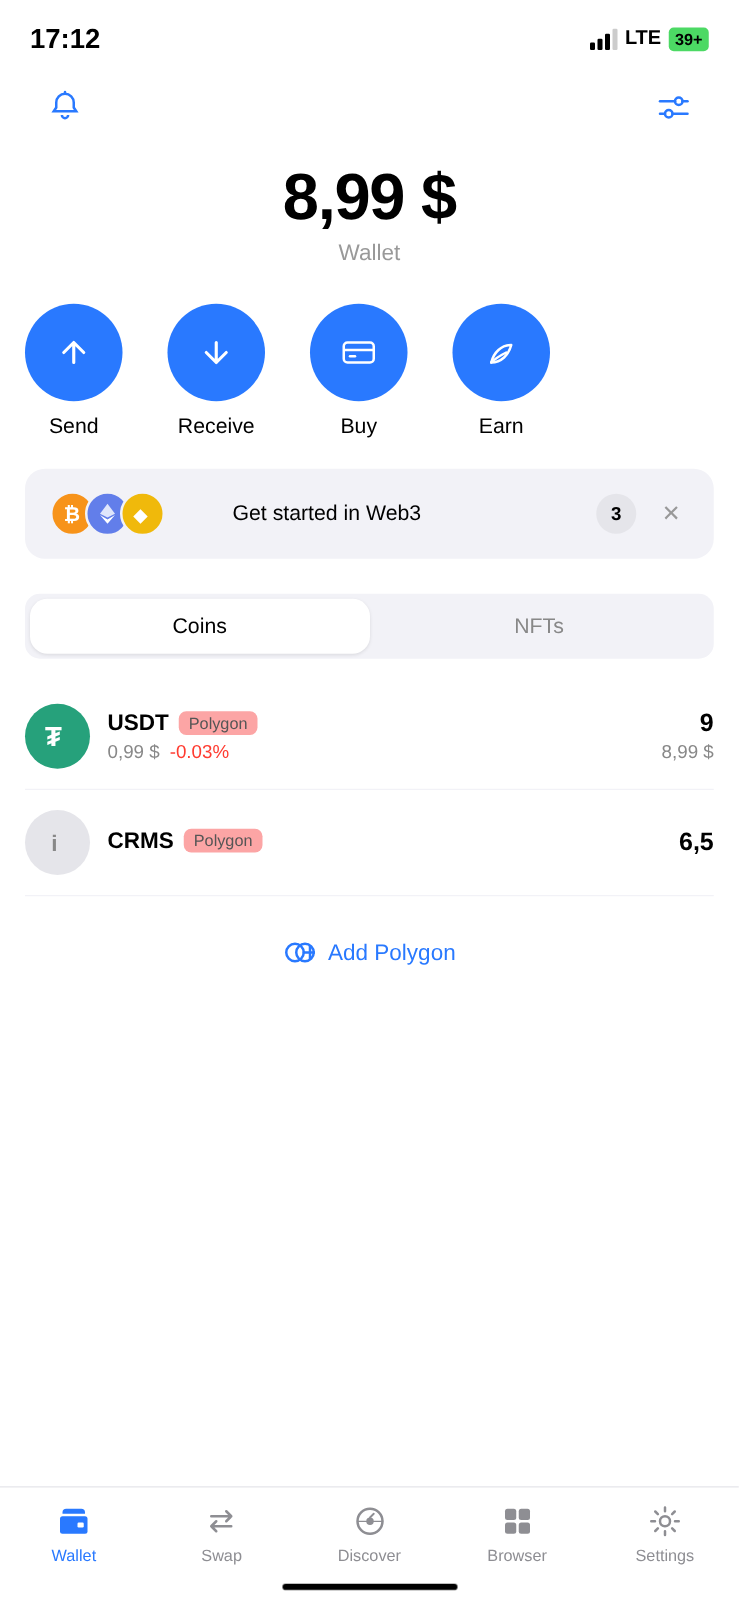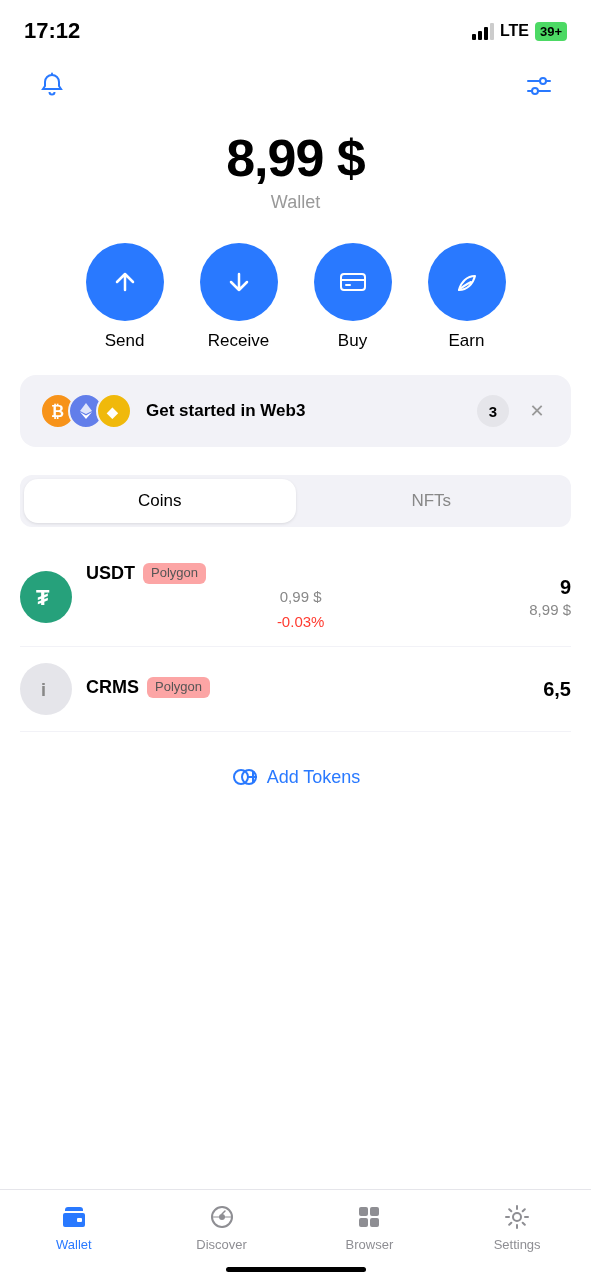--- a/index.html
+++ b/index.html
@@ -89,21 +89,21 @@
     }
     .balance-label {
       font-size: 18px;
       color: #999;
       margin-top: 4px;
     }
 
     
     .action-buttons {
       display: flex;
-      justify-content: center;
+      justify-content: flex-start;
       gap: 36px;
       padding: 10px 20px 24px;
     }
     .action-item {
       display: flex;
       flex-direction: column;
       align-items: center;
       gap: 10px;
       cursor: pointer;
     }
@@ -144,22 +144,23 @@
       align-items: center;
       justify-content: center;
       font-size: 18px;
       margin-left: -8px;
       border: 2px solid #f2f2f7;
     }
     .crypto-icon:first-child { margin-left: 0; }
     .web3-text {
       flex: 1;
       font-size: 17px;
-      font-weight: 700;
-      color: #000;
+      font-weight: 400;
+      color: #000;
+      margin-left: 40px;
     }
     .web3-badge {
       width: 32px;
       height: 32px;
       border-radius: 50%;
       background: #e5e5ea;
       display: flex;
       align-items: center;
       justify-content: center;
       font-size: 15px;
@@ -222,40 +223,40 @@
       align-items: center;
       justify-content: center;
       font-size: 22px;
       flex-shrink: 0;
     }
     .coin-info {
       flex: 1;
     }
     .coin-name-row {
       display: flex;
+      align-items: center;
       gap: 8px;
       margin-bottom: 4px;
     }
     .coin-name {
       font-size: 18px;
       font-weight: 600;
       color: #000;
     }
     .coin-network-badge {
       background: #fca5a5;
       border-radius: 6px;
       padding: 2px 8px;
       font-size: 13px;
       color: #555;
     }
     .coin-price-row {
       display: flex;
       align-items: center;
       gap: 8px;
-      flex-direction: column;
     }
     .coin-price {
       font-size: 15px;
       color: #888;
     }
     .coin-change-neg {
       font-size: 15px;
       color: #ff3b30;
     }
     .coin-balance {
@@ -494,36 +495,45 @@
 
 </div>
 
 <div class="add-tokens">
   <svg width="26" height="26" viewBox="0 0 26 26" fill="none">
     <circle cx="10" cy="13" r="7" stroke="#2979ff" stroke-width="2" fill="none"></circle>
     <circle cx="18" cy="13" r="7" stroke="#2979ff" stroke-width="2" fill="none"></circle>
     <line x1="22" y1="8" x2="22" y2="18" stroke="#2979ff" stroke-width="2" stroke-linecap="round"></line>
     <line x1="17" y1="13" x2="27" y2="13" stroke="#2979ff" stroke-width="2" stroke-linecap="round"></line>
   </svg>
-  <span class="add-tokens-label">Add Tokens</span>
+  <span class="add-tokens-label">Add Polygon</span>
 </div>
 
 <div class="bottom-nav">
 
   <div class="nav-item">
     <div class="nav-icon">
       <svg width="28" height="28" viewBox="0 0 28 28" fill="none">
         <path d="M5 7a3 3 0 013-3h12a3 3 0 013 3v1H5V7z" fill="#2979ff"></path>
         <rect x="3" y="10" width="22" height="14" rx="2" fill="#2979ff"></rect>
         <rect x="17" y="15" width="5" height="4" rx="1" fill="white"></rect>
       </svg>
     </div>
     <span class="nav-label active">Wallet</span>
   </div>
 
+  <div class="nav-item">
+    <div class="nav-icon">
+      <svg width="28" height="28" viewBox="0 0 28 28" fill="none">
+        <path d="M6 10h16M18 6l4 4-4 4" stroke="#8e8e93" stroke-width="2" stroke-linecap="round" stroke-linejoin="round" fill="none"></path>
+        <path d="M22 18H6M10 14l-4 4 4 4" stroke="#8e8e93" stroke-width="2" stroke-linecap="round" stroke-linejoin="round" fill="none"></path>
+      </svg>
+    </div>
+    <span class="nav-label inactive">Swap</span>
+  </div>
 
   <div class="nav-item">
     <div class="nav-icon">
       <svg width="28" height="28" viewBox="0 0 28 28" fill="none">
         <circle cx="14" cy="14" r="10" stroke="#8e8e93" stroke-width="2" fill="none"></circle>
         <path d="M14 4a10 10 0 010 20" stroke="#8e8e93" stroke-width="1" fill="none"></path>
         <path d="M4 14h20" stroke="#8e8e93" stroke-width="1"></path>
         <circle cx="14" cy="14" r="3" fill="#8e8e93"></circle>
         <line x1="14" y1="11" x2="17" y2="8" stroke="#8e8e93" stroke-width="1.5" stroke-linecap="round"></line>
       </svg>

